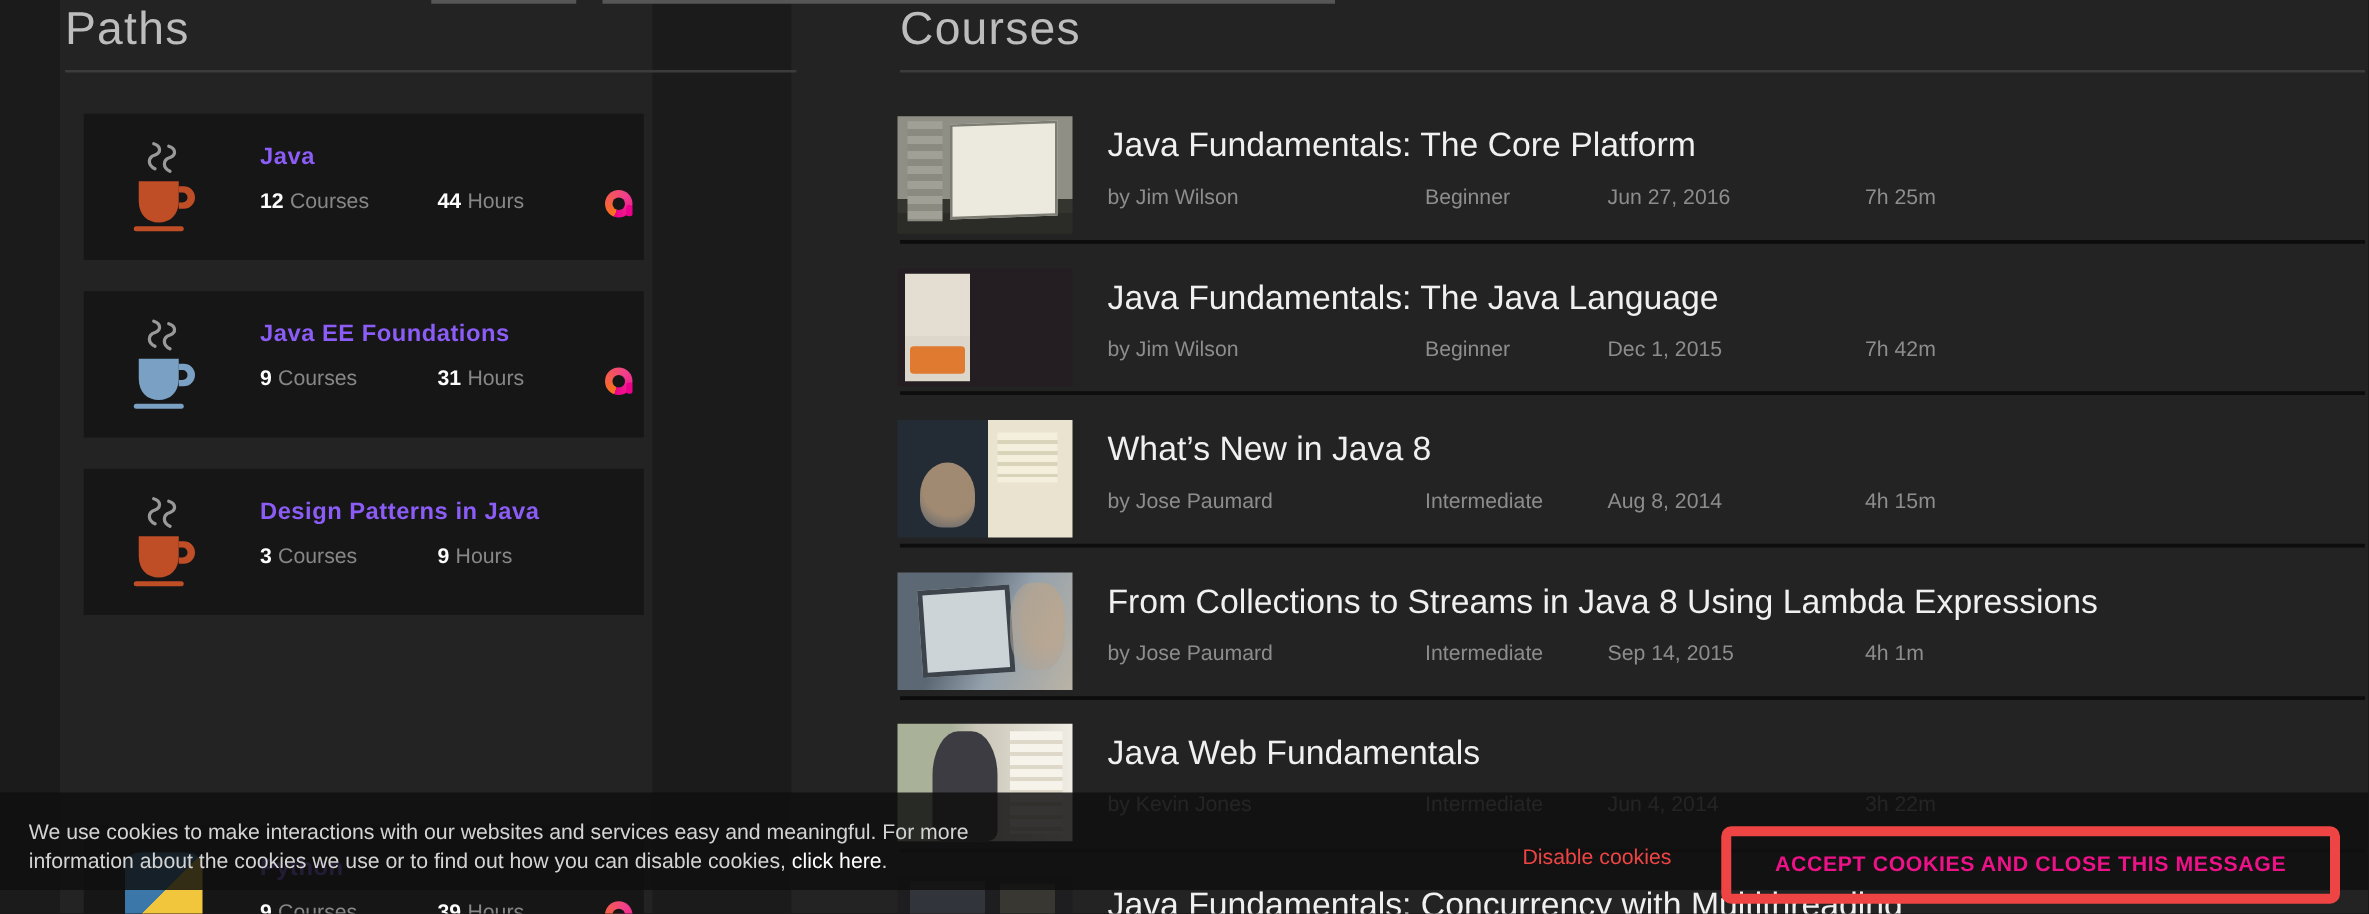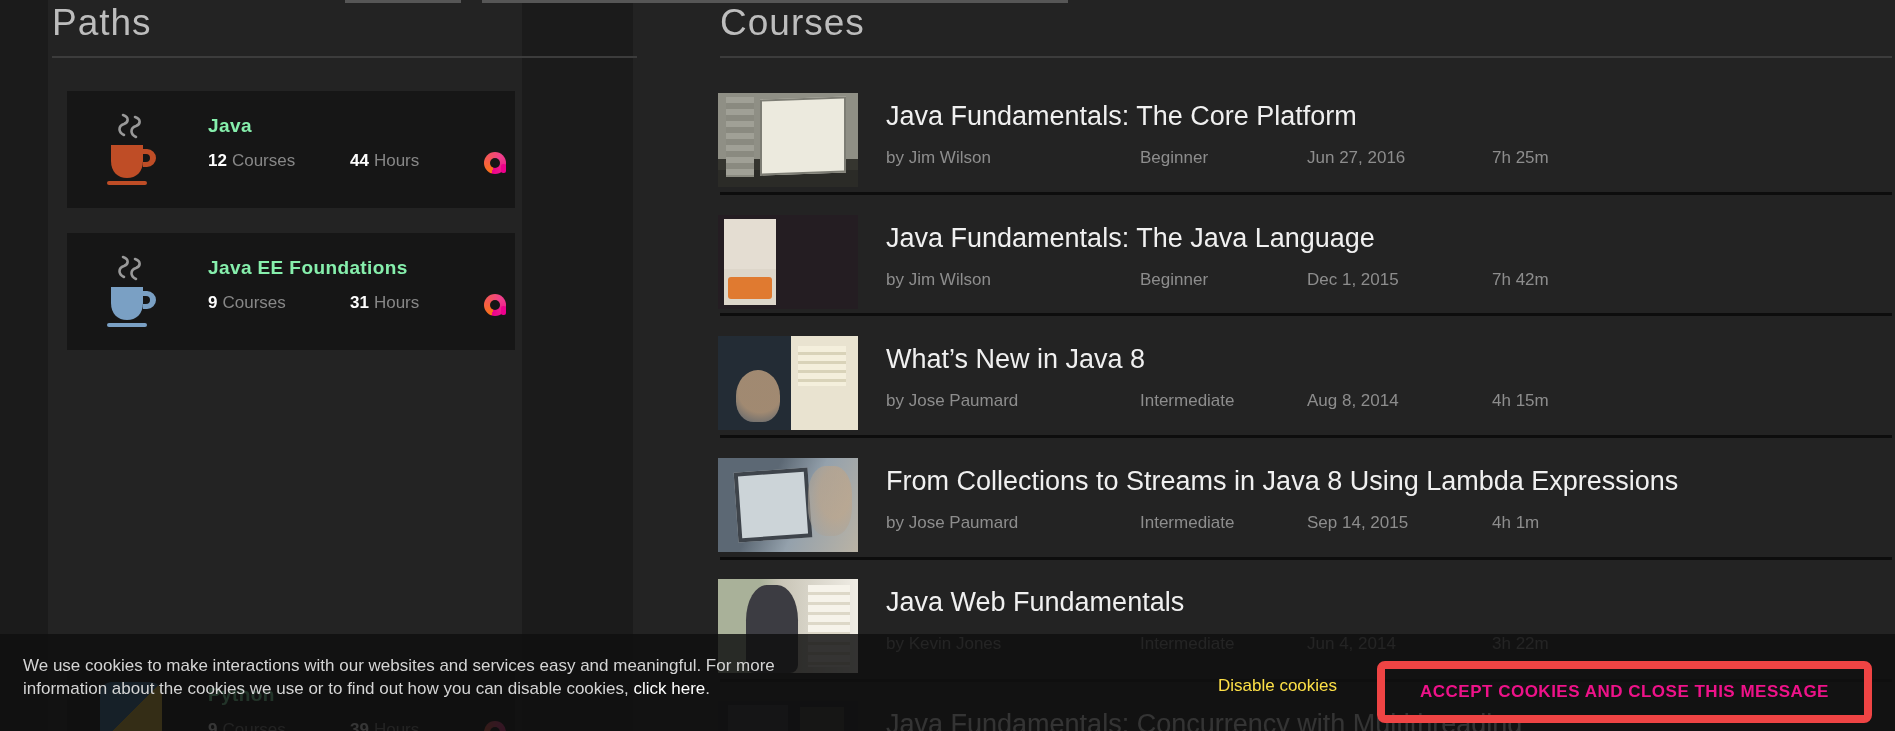--- a/index.html
+++ b/index.html
@@ -27,21 +27,21 @@
   #paths-rule { left:52px; width:585px; }
   #courses-rule { left:720px; width:1172px; }
 
   
   .path-card { position:absolute; left:67px; width:448px; height:117px;
     background:#161616; cursor:pointer; }
   #card-0 { top:91px; } #card-1 { top:233px; } #card-2 { top:375px; }
   #card-3 { top:517px; } #card-4 { top:660px; }
   .path-icon { position:absolute; left:33px; top:20px; width:60px; height:78px; }
   .path-card-title { position:absolute; left:141px; top:24px; font-size:19px;
-    font-weight:700; letter-spacing:.4px; color:#86efac; }
+    font-weight:700; letter-spacing:.4px; color:#8b5cf6; }
   .path-meta { position:absolute; top:60px; font-size:17px; color:#878787; }
   .path-meta .num { font-weight:700; color:#fdfdfd; margin-right:5px; }
   .meta-courses { left:141px; } .meta-hours { left:283px; }
   .path-badge { position:absolute; left:417px; top:61px; width:22px; height:22px;
     border-radius:50%; background:conic-gradient(from 200deg,#f97316,#f0408c 55%,#ec008c);
   }
   .path-badge::after { content:""; position:absolute; left:6px; top:6px;
     width:10px; height:10px; border-radius:50%; background:#161616; }
   .path-badge::before { content:""; position:absolute; right:0px; bottom:1px;
     width:5px; height:9px; background:#ec008c; border-radius:2px; }
@@ -56,21 +56,21 @@
 
   
   .course-row { position:absolute; left:718px; width:1174px; cursor:pointer; }
   .course-thumb { position:absolute; left:0; top:0; width:140px; height:94px;
     overflow:hidden; background:#444; }
   .course-title { position:absolute; left:168px; top:8px; font-size:27px;
     font-weight:400; color:#f0f0f0; white-space:nowrap;text-align:right; }
   .course-meta { position:absolute; left:168px; top:55px; font-size:17px;
     color:#8d8d8d; width:1000px; }
   .course-meta span { position:absolute; white-space:nowrap; }
-  .m-author { left:0; } .m-level { left:239px;margin-left:15px; } .m-date { left:421px; } .m-dur { left:606px; }
+  .m-author { left:0; } .m-level { left:239px;margin-left:15px; } .m-date { left:400px; } .m-dur { left:606px; }
   #row-0 { top:93px; height:95px; }  #row-1 { top:215px; height:95px; }
   #row-2 { top:336px; height:95px; } #row-3 { top:458px; height:95px; }
   #row-4 { top:579px; height:95px; } #row-5 { top:701px; height:95px; }
   .row-divider { position:absolute; left:720px; width:1172px; height:3px; background:#0d0d0d; }
   #div-0 { top:192px; } #div-1 { top:313px; } #div-2 { top:435px; }
   #div-3 { top:557px; } #div-4 { top:679px; }
 
   
   .thumb-0 { background:linear-gradient(180deg,#8f8f85 0 70%,#35352f 70% 82%,#2b2b27 82% 100%); }
   .thumb-0::before { content:""; position:absolute; left:42px; top:5px; width:82px; height:72px;
@@ -98,27 +98,27 @@
     background:#3c3c42; border-radius:40% 40% 8px 8px; }
   .thumb-4::after { content:""; position:absolute; right:8px; top:6px; width:42px; height:82px;
     background:repeating-linear-gradient(180deg,#f6f3ea 0 7px,#ddd8c8 7px 10px); }
   .thumb-5 { background:#1e1e20; }
   .thumb-5::before { content:""; position:absolute; left:10px; top:4px; width:60px; height:88px;
     background:linear-gradient(180deg,#3a3f46 0 60%,#2c2f34 100%); opacity:.7; }
   .thumb-5::after { content:""; position:absolute; right:14px; top:6px; width:44px; height:84px;
     background:#4a473e; opacity:.6; }
 
   
-  #cookie-banner { position:absolute; left:0; top:634px; width:1895px; height:98px;
+  #cookie-banner { position:absolute; left:0; top:634px; width:1895px; height:78px;
     background:rgba(16,16,16,.84); z-index:40; }
   #cookie-text { position:absolute; left:23px; top:20px; font-size:17px;
     line-height:23px; color:#d4d4d4; }
   #cookie-link { color:#ffffff; cursor:pointer;text-align:center; }
   #disable-cookies { position:absolute; left:1218px; top:42px; font-size:17px;
-    color:#fde047; cursor:pointer; }
+    color:#ef4444; cursor:pointer; }
   #accept-button { position:absolute; left:1377px; top:27px; width:495px; height:62px;
     border:8px solid #ef4444; border-radius:8px; background:transparent;
     color:#ee1289; font-family:"Liberation Sans",sans-serif; font-size:17px;
     font-weight:700; letter-spacing:.5px; cursor:pointer; }
 </style>
 </head>
 <body>
 
 <div id="screen">
 
@@ -172,20 +172,43 @@
     <div class="path-card-title">Java EE Foundations</div>
     <div class="path-meta meta-courses">
       <span class="num">9</span><span>Courses</span>
     </div>
     <div class="path-meta meta-hours">
       <span class="num">31</span><span>Hours</span>
     </div>
     <span class="path-badge"></span>
   </div>
 
+  <div class="path-card" id="card-2">
+    <span class="path-icon">
+      <svg viewBox="0 0 60 78" width="60" height="78">
+        <g fill="none" stroke="#999" stroke-width="2.6" stroke-linecap="round">
+          <path d="M24 24 c-6 -3 -6 -9 0 -11 c5 -2 5 -7 -1 -9"></path>
+          <path d="M36 26 c-6 -3 -6 -9 0 -11 c5 -2 5 -7 -1 -9"></path>
+        </g>
+        <g fill="#bf4d26">
+          <path d="M11 34 h32 v16 c0 11 -7 17 -16 17 s-16 -6 -16 -17 z"></path>
+          <path d="M43 38 h4 a9 9 0 0 1 0 18 h-4 v-5 h3 a4 4 0 0 0 0 -8 h-3 z"></path>
+          <rect x="7" y="70" width="40" height="4" rx="2"></rect>
+        </g>
+      </svg>
+    </span>
+    <div class="path-card-title">Design Patterns in Java</div>
+    <div class="path-meta meta-courses">
+      <span class="num">3</span><span>Courses</span>
+    </div>
+    <div class="path-meta meta-hours">
+      <span class="num">9</span><span>Hours</span>
+    </div>
+
+  </div>
 
 
   <div class="path-card" id="card-4">
     <span class="python-square"></span>
     <div class="path-card-title">Python</div>
     <div class="path-meta meta-courses">
       <span class="num">9</span><span>Courses</span>
     </div>
     <div class="path-meta meta-hours">
       <span class="num">39</span><span>Hours</span>

